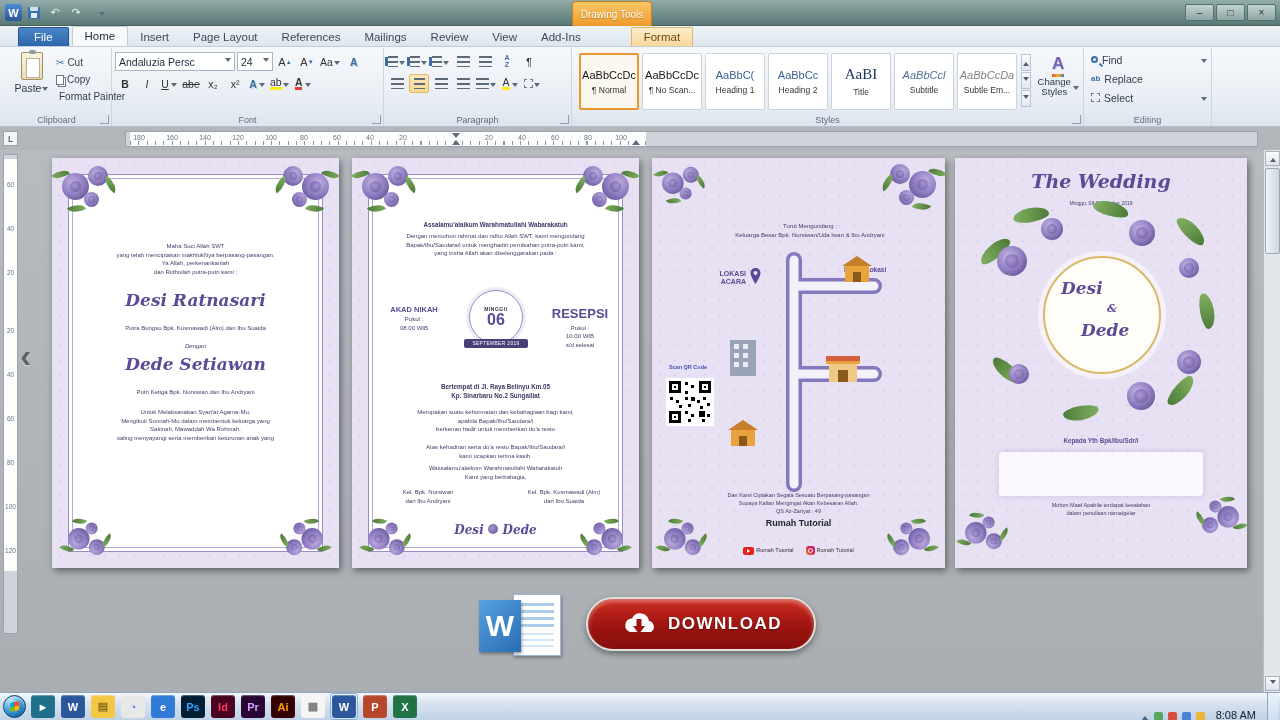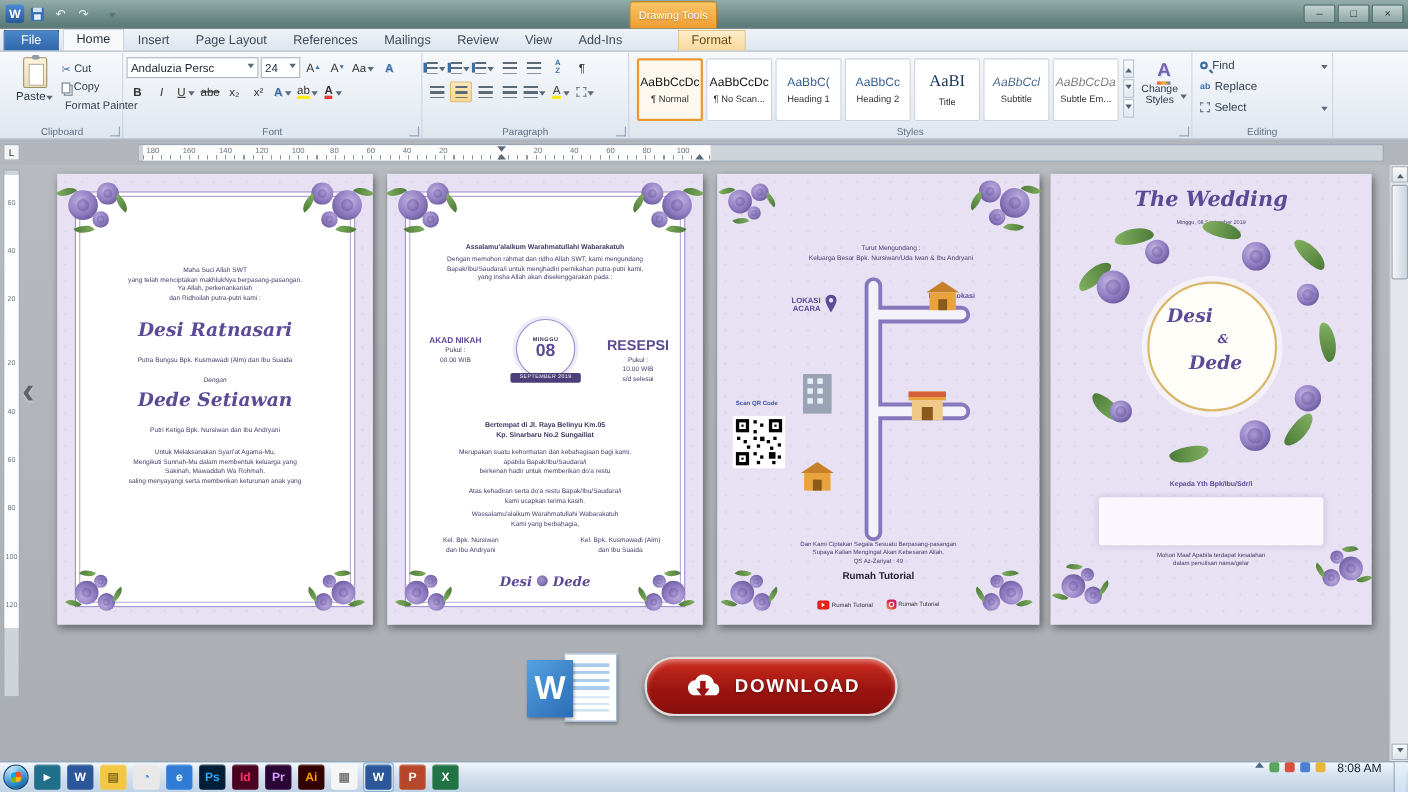--- a/index.html
+++ b/index.html
@@ -15,21 +15,21 @@
 .qbtn{width:18px;height:16px;display:flex;align-items:center;justify-content:center;font-size:11px;color:#e9f2f1;border-radius:2px}
 .floppy{width:12px;height:12px;background:#3a6fb0;border-radius:1px;position:relative}
 .floppy::before{content:"";position:absolute;left:2px;top:0;width:8px;height:4px;background:#cfe0ef}
 .floppy::after{content:"";position:absolute;left:3px;bottom:1px;width:6px;height:5px;background:#e8eef5}
 .tb-title{position:absolute;left:150px;width:400px;text-align:center;font-size:12px;color:#f4f9f8;text-shadow:0 1px 2px rgba(0,0,0,.35)}
 .ctx-head{position:absolute;left:572px;top:1px;width:80px;height:25px;background:linear-gradient(#f9c766,#ef9b2d);border:1px solid #c87f1d;border-bottom:none;border-radius:4px 4px 0 0;display:flex;align-items:center;justify-content:center;font-size:10px;color:#fff;text-shadow:0 1px 1px rgba(120,70,0,.5)}
 .winbtns{position:absolute;right:4px;top:4px;display:flex;gap:2px}
 .winbtn{width:29px;height:17px;background:linear-gradient(#c2d2d0,#8ea6a4);border:1px solid #54706e;border-radius:2px;color:#1e3331;font-size:10px;line-height:1;display:flex;align-items:center;justify-content:center}
 
 
-.tabrow{position:absolute;top:26px;left:0;right:0;height:21px;background:linear-gradient(#eff3f7,#dde5ee);border-bottom:1px solid #c3cdd8;display:flex;align-items:flex-end;padding-left:3px;z-index:20}
+.tabrow{position:absolute;top:26px;left:0;right:0;height:21px;background:linear-gradient(#eff3f7,#dde5ee);border-bottom:1px solid #c3cdd8;display:flex;align-items:flex-end;padding-left:18px;z-index:20}
 .tab{padding:3px 12px 3px;font-size:11.5px;color:#3d4a5a;border-radius:2px 2px 0 0}
 .tab.file{background:linear-gradient(#4a86c8,#2e66aa);color:#fff;padding:3px 15px;margin-right:3px;border:1px solid #245490;border-bottom:none}
 .tab.active{background:#f7f9fb;border:1px solid #c3cdd8;border-bottom:1px solid #f7f9fb;color:#24323f}
 .tab.ctx{background:linear-gradient(#fdeecb,#f8d89c);border:1px solid #e0b86a;border-bottom:none;color:#6b4a14;margin-left:38px}
 
 
 .ribbon{position:absolute;top:47px;left:0;right:0;height:80px;background:linear-gradient(#f6f8fb,#e9eef4 65%,#dde5ee);border-bottom:1px solid #b6c1cd;display:flex;padding:1px 0 0 2px;z-index:10}
 .grp{position:relative;height:78px;border-right:1px solid #cdd6e0;padding:2px 3px 13px}
 .grp-label{position:absolute;bottom:1px;left:0;right:0;text-align:center;font-size:9px;color:#5f6e80}
 .launcher{position:absolute;right:2px;bottom:2px;width:9px;height:9px;border:1px solid #8fa0b2;border-top:none;border-left:none}
@@ -171,21 +171,21 @@
 .dl-btn{position:absolute;left:586px;top:447px;width:230px;height:54px;border-radius:27px;background:linear-gradient(#cf2d20,#9c1410 55%,#870f0c);border:2px solid #e0dedb;box-shadow:0 3px 6px rgba(0,0,0,.4),inset 0 3px 4px rgba(255,255,255,.35);display:flex;align-items:center;justify-content:center;gap:10px}
 .dl-text{color:#fff;font-weight:bold;font-size:17px;letter-spacing:1.5px;text-shadow:0 1px 2px rgba(0,0,0,.4)}
 
 
 .taskbar{position:absolute;bottom:0;left:0;right:0;height:28px;background:linear-gradient(#f3f8fc,#d6e2ef 40%,#bfd2e6);border-top:1px solid #8fa8c0;display:flex;align-items:center;gap:4px;padding:0 0 0 3px;z-index:40}
 .start{width:23px;height:23px;border-radius:50%;background:radial-gradient(circle at 35% 28%,#b9e2fa,#3793d3 50%,#11558e 85%);border:1px solid #0d3f6b;position:relative;box-shadow:inset 0 2px 3px rgba(255,255,255,.6)}
 .start::before{content:"";position:absolute;inset:6px;background:conic-gradient(#f25022 0 25%,#ffb900 0 50%,#7fba00 0 75%,#00a4ef 0);border-radius:2px;transform:skewY(-8deg)}
 .tb-slot{padding:1px;border-radius:3px;display:flex}
 .tb-slot.active{background:linear-gradient(#e3f0fb,#b9d5ee);border:1px solid #86aed2;box-shadow:inset 0 0 3px #fff}
 .tb-ic{width:24px;height:23px;border-radius:3px;display:flex;align-items:center;justify-content:center;font-size:11px;font-weight:bold;box-shadow:inset 0 1px 1px rgba(255,255,255,.35)}
-.tray{margin-left:auto;display:flex;align-items:flex-start;gap:5px;padding-right:2px}
+.tray{margin-left:auto;display:flex;align-items:flex-end;gap:5px;padding-right:2px}
 .tray-up{border:4px solid transparent;border-bottom:5px solid #4a6684;margin-top:-4px}
 .tray-sq{width:9px;height:9px;border-radius:2px}
 .ts-g{background:#58a55c}.ts-r{background:#d94f3d}.ts-b{background:#4a7fd4}.ts-y{background:#e8b73a}
 .clock{font-size:11px;color:#10202e;padding:0 6px;white-space:nowrap}
 .showdesk{width:11px;height:28px;border-left:1px solid #8fa8c0;background:linear-gradient(#eaf2f9,#cfdff0)}
 </style>
 </head>
 <body>
 
 <div class="screen">
@@ -548,21 +548,21 @@
         <div>yang insha Allah akan diselenggarakan pada :</div>
       </div>
       <div class="abs" style="left:16px;top:146px;width:92px;text-align:center">
         <div class="smb purple" style="font-size:7.5px">AKAD NIKAH</div>
         <div class="small">Pukul :</div>
         <div class="small">08.00 WIB</div>
       </div>
       <div class="abs" style="left:112px;top:132px;width:64px;text-align:center">
         <div class="badge-circle">
           <span class="badge-day">MINGGU</span>
-          <span class="badge-num">08</span>
+          <span class="badge-num">06</span>
         </div>
         <div class="badge-ribbon">SEPTEMBER 2019</div>
       </div>
       <div class="abs" style="left:182px;top:146px;width:92px;text-align:center">
         <div class="smb purple" style="font-size:13px">RESEPSI</div>
         <div class="small">Pukul :</div>
         <div class="small">10.00 WIB</div>
         <div class="small">s/d selesai</div>
       </div>
       <div class="t-c smb" style="top:224px">

